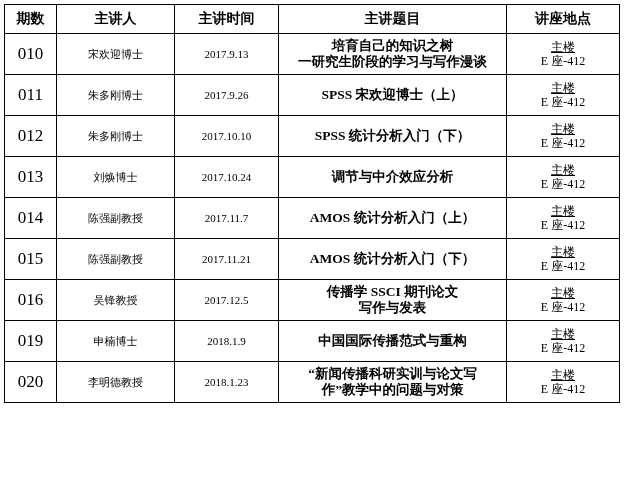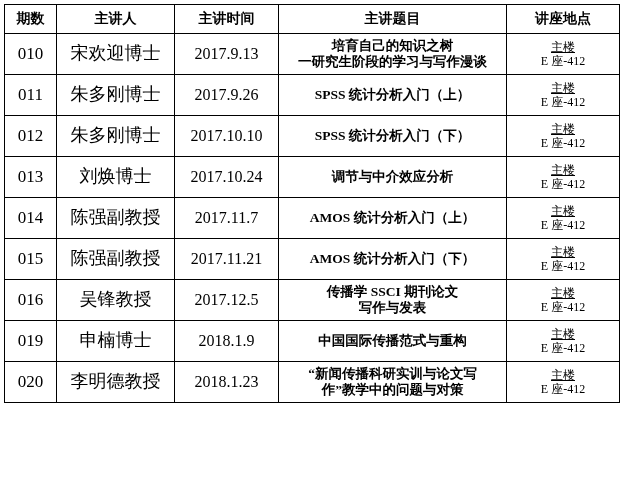--- a/index.html
+++ b/index.html
@@ -41,24 +41,24 @@
   .col-place { width: 113px; }
 
   tbody td {
     font-size: 13.5px;
     height: 38px;
   }
   td.cell-no {
     font-size: 17px;
   }
   td.cell-name {
-    font-size: 18px;
+    font-size: 11px;
   }
   td.cell-time {
-    font-size: 16px;
+    font-size: 11px;
   }
   td.cell-topic {
     font-size: 13.5px;
   }
   td.cell-place {
     font-size: 12px;
     line-height: 1.35;
   }
   .place-line1 { display: block; text-decoration: underline; }
   .place-line2 { display: block; }
@@ -96,21 +96,21 @@
         <td class="cell-place">
           <span class="place-line1">主楼</span>
           <span class="place-line2">E 座-412</span>
         </td>
       </tr>
       <tr>
         <td class="cell-no">011</td>
         <td class="cell-name">朱多刚博士</td>
         <td class="cell-time">2017.9.26</td>
         <td class="cell-topic">
-          <span class="topic-line">SPSS 统计分析入门（上）</span>
+          <span class="topic-line">SPSS 宋欢迎博士（上）</span>
         </td>
         <td class="cell-place">
           <span class="place-line1">主楼</span>
           <span class="place-line2">E 座-412</span>
         </td>
       </tr>
       <tr>
         <td class="cell-no">012</td>
         <td class="cell-name">朱多刚博士</td>
         <td class="cell-time">2017.10.10</td>

